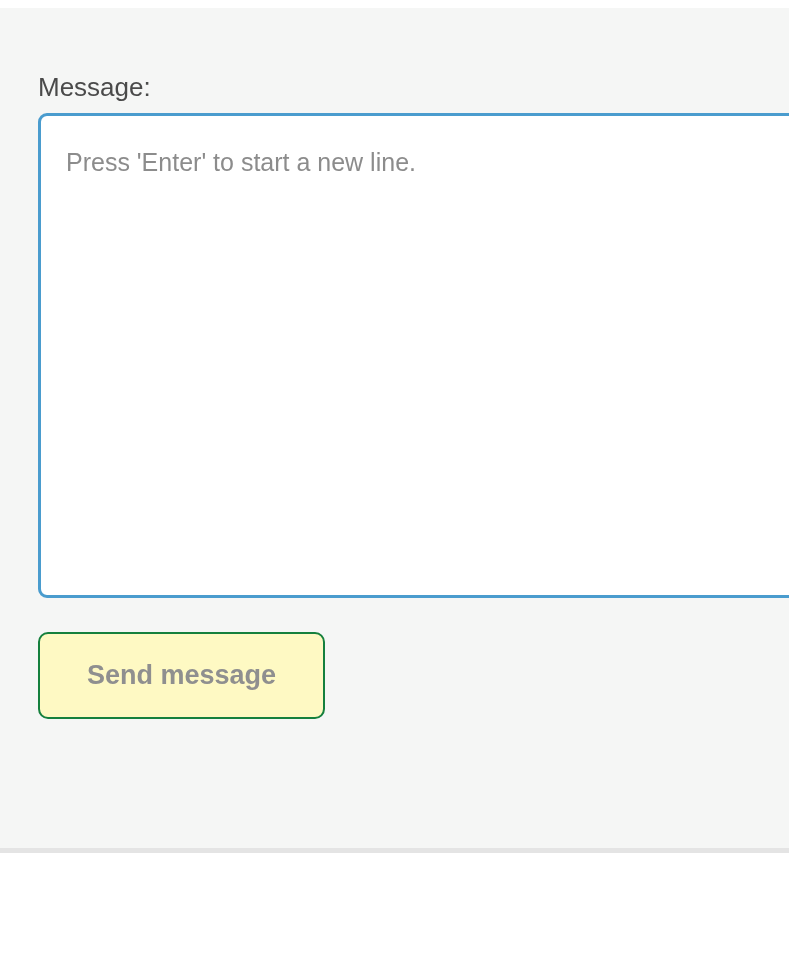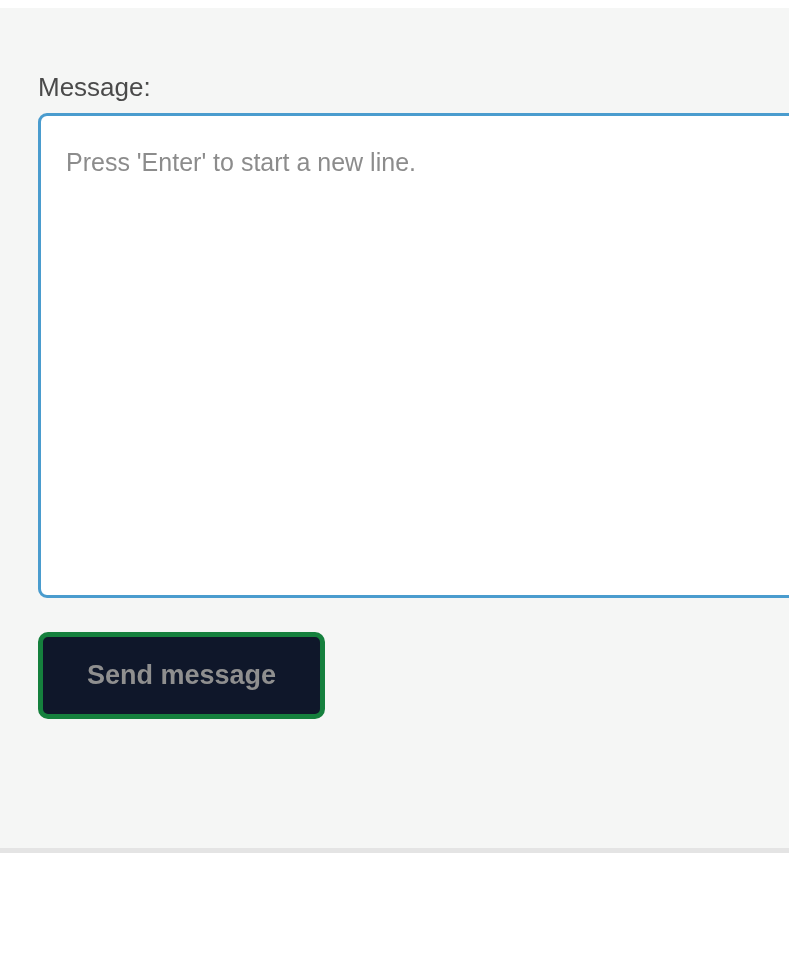--- a/index.html
+++ b/index.html
@@ -53,22 +53,22 @@
     color: #8c8c8c;
     opacity: 1;
   }
   .send-btn {
     position: absolute;
     left: 38px;
     top: 632px;
     width: 287px;
     height: 87px;
     box-sizing: border-box;
-    background: #0f172a;
-    border: 5px solid #15803d;
+    background: #fef9c3;
+    border: 2px solid #15803d;
     border-radius: 10px;
     font-family: "Liberation Sans", sans-serif;
     font-size: 27px;
     font-weight: bold;
     color: #8f8f8f;
     text-align: center;
     cursor: pointer;
   }
   .divider {
     position: absolute;

